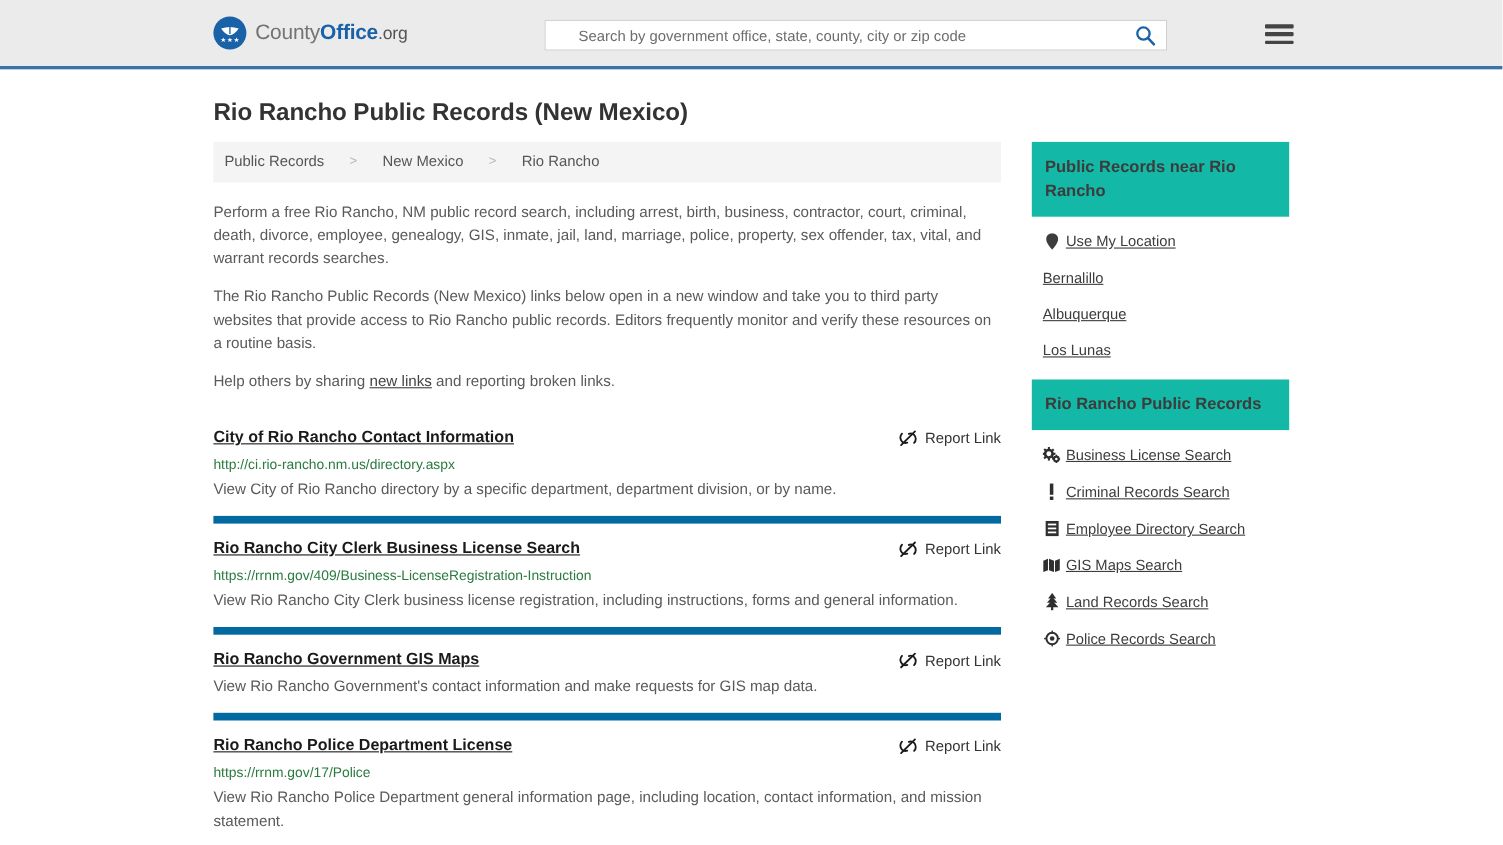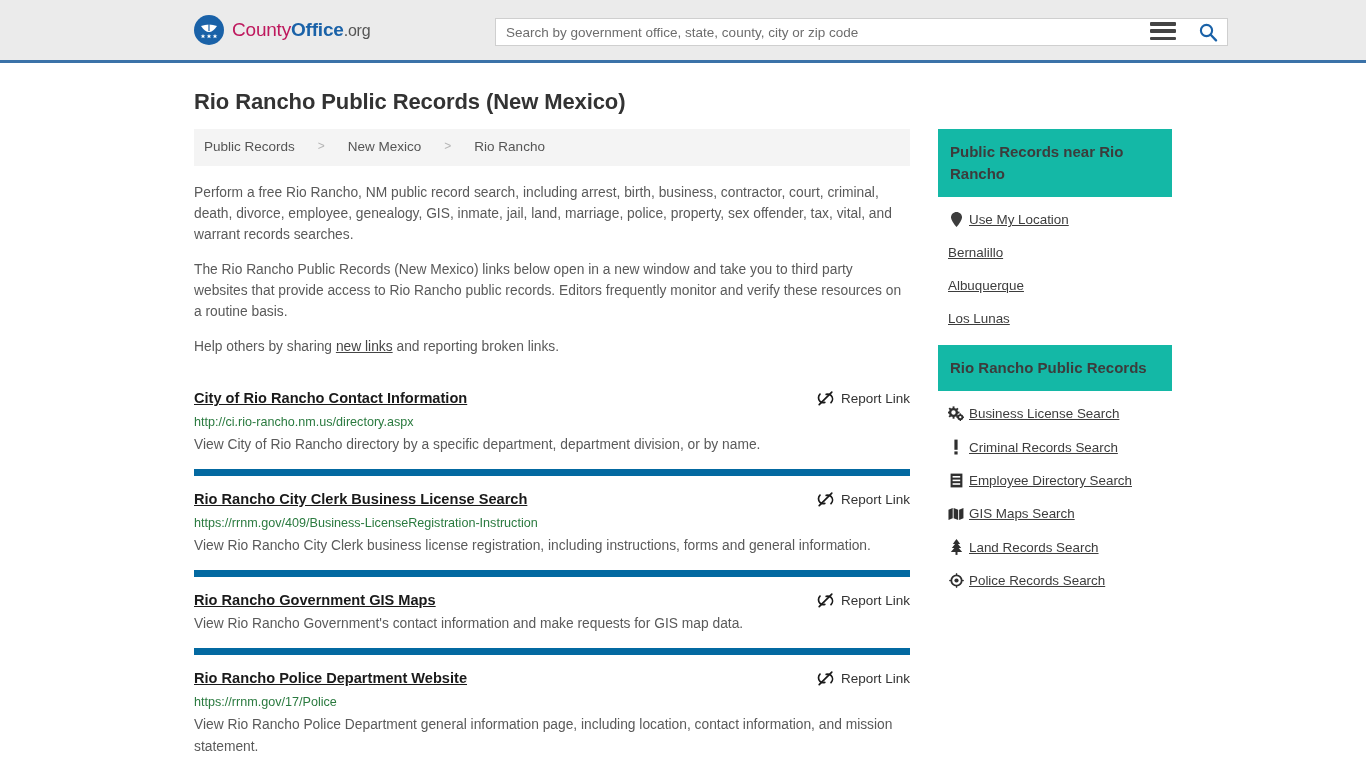--- a/index.html
+++ b/index.html
@@ -39,33 +39,34 @@
     justify-content: center;
   }
   .brand-mark svg { display: block; }
   .brand-text {
     font-size: 19px;
     letter-spacing: -0.2px;
     color: #333333;
     white-space: nowrap;
   }
   .brand-text .bold-blue { color: #1a62a8; font-weight: bold; }
-  .brand-text .county { color: #be185d; }
+  .brand-text .county { color: #737373; }
   .brand-text .dotorg { color: #555555; font-size: 16px; }
 
   .search-wrap {
     position: absolute;
     left: 495px;
     top: 18px;
-    width: 733px;
+    width: 566px;
     height: 28px;
     display: flex;
     align-items: center;
     background: #ffffff;
     border: 1px solid #cfcfcf;
+    padding-left: 20px;
   }
   .search-input {
     flex: 1 1 auto;
     border: none;
     outline: none;
     height: 100%;
     padding: 0 10px;
     font-size: 13.5px;
     color: #666666;
     font-family: "Liberation Sans", sans-serif;
@@ -331,21 +332,21 @@
                 <line x1="2.2" y1="14.6" x2="14.8" y2="2.2" stroke="#1a1a1a" stroke-width="1.7" stroke-linecap="round"></line>
               </svg>
               <span class="lbl">Report Link</span>
             </span>
           </div>
           <div class="result-desc">View Rio Rancho Government's contact information and make requests for GIS map data.</div>
         </div>
 
         <div class="result">
           <div class="result-head">
-            <a class="result-title" href="#">Rio Rancho Police Department Website</a>
+            <a class="result-title" href="#">Rio Rancho Police Department License</a>
             <span class="report-link">
               <svg width="17" height="17" viewBox="0 0 17 17" aria-hidden="true">
                 <path d="M3 4.2 C1 6.2 1 9.4 3 11.4 C4.3 12.7 6.2 13 7.8 12.4" fill="none" stroke="#1a1a1a" stroke-width="1.7" stroke-linecap="round"></path>
                 <path d="M14 12.6 C16 10.6 16 7.4 14 5.4 C12.7 4.1 10.8 3.8 9.2 4.4" fill="none" stroke="#1a1a1a" stroke-width="1.7" stroke-linecap="round"></path>
                 <line x1="2.2" y1="14.6" x2="14.8" y2="2.2" stroke="#1a1a1a" stroke-width="1.7" stroke-linecap="round"></line>
               </svg>
               <span class="lbl">Report Link</span>
             </span>
           </div>
           <div class="result-url">https://rrnm.gov/17/Police</div>

